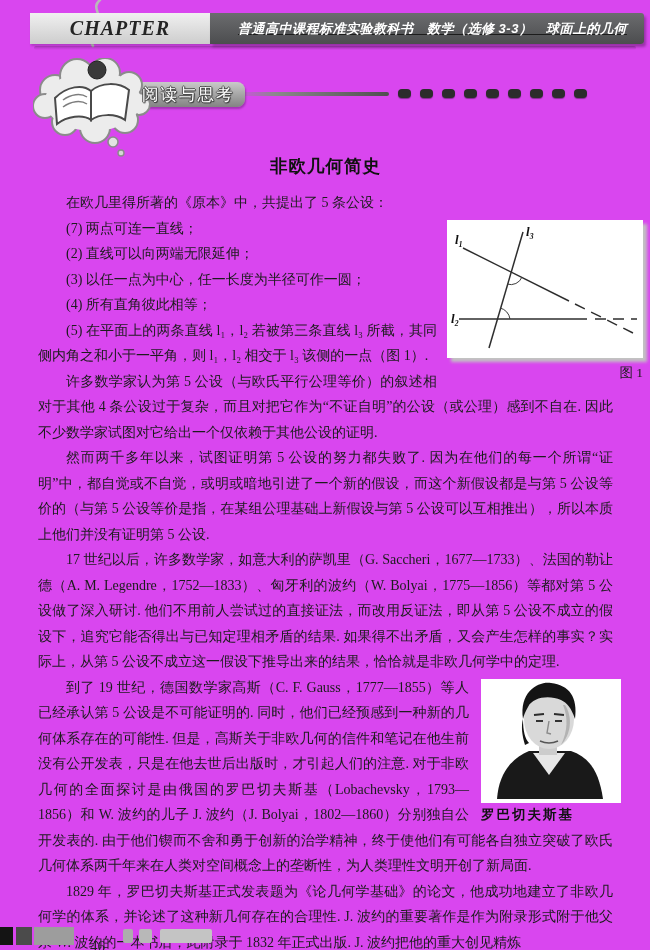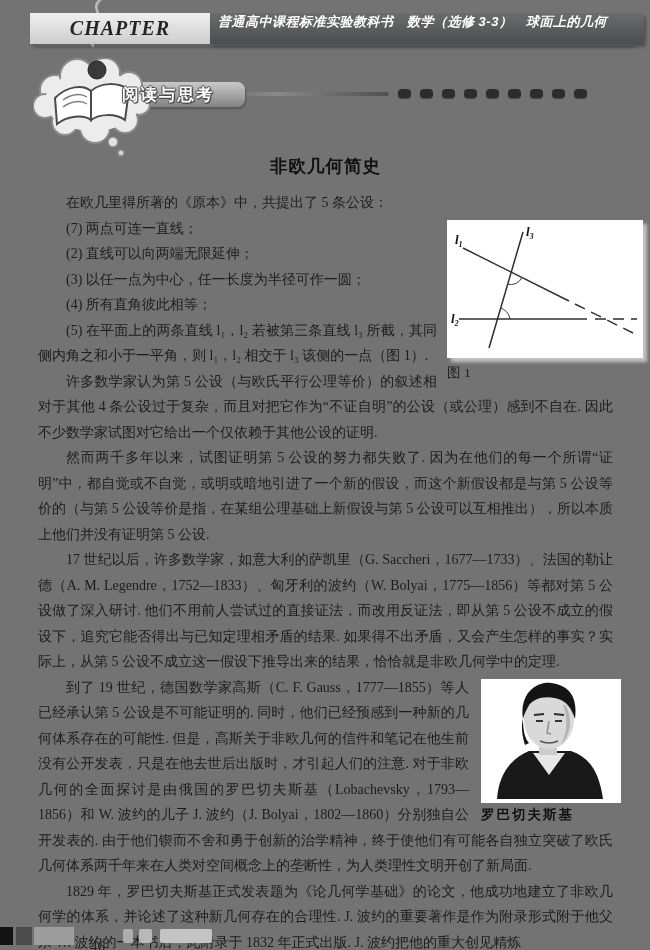--- a/index.html
+++ b/index.html
@@ -1,58 +1,58 @@
 <!DOCTYPE html>
 <html><head>
 <meta charset="utf-8">
 <style>
   html,body{margin:0;padding:0;}
   body{
     width:650px;height:950px;background:#f6f6f4;
     font-family:"Liberation Serif","DejaVu Serif",serif;color:#1c1c1c;
   }
-  .page{position:relative;width:650px;height:950px;background:#737373;overflow:hidden;}
+  .page{position:relative;width:650px;height:950px;background:#d946ef;overflow:hidden;}
 
   
   .header-area{position:relative;height:56px;}
   .ornament{position:absolute;left:84px;top:0;}
   .header-row{position:absolute;left:30px;top:13px;right:6px;height:31px;display:flex;}
   .chapter-band{
     width:180px;background:linear-gradient(180deg,#f0f0f0,#cdcdcd);
     display:flex;align-items:center;justify-content:center;
     box-shadow:1px 2px 2px rgba(0,0,0,.18);
   }
   .chapter-label{
     font-family:"Liberation Serif","DejaVu Serif",serif;
     font-style:italic;font-weight:bold;font-size:20px;letter-spacing:1px;color:#242424;
   }
   .header-bar{
     flex:1;background:linear-gradient(180deg,#6b6c6e,#4c4d4f);
-    display:flex;padding-left:8px;
-    border-radius:0 3px 3px 0;box-shadow:2px 3px 3px rgba(0,0,0,.3);
+    display:flex;align-items:center;padding-left:28px;
+    border-radius:0 3px 3px 0;box-shadow:2px 3px 3px rgba(0,0,0,.3);text-decoration:underline;
   }
   .header-bar-text{
     color:#fff;font-family:"Liberation Sans","DejaVu Sans",sans-serif;
     font-style:italic;font-weight:bold;font-size:13px;letter-spacing:.5px;white-space:nowrap;
   }
   .header-shadow{position:absolute;left:34px;right:14px;top:46px;height:4px;
     background:linear-gradient(180deg,rgba(0,0,0,.22),rgba(0,0,0,0));border-radius:2px;}
 
   
   .badge-row{position:relative;height:92px;}
   .cloud-wrap{position:absolute;left:33px;top:2px;z-index:3;}
   .badge-banner{
     position:absolute;left:95px;top:26px;width:150px;height:25px;z-index:2;
     background:linear-gradient(180deg,#c9c9c9,#838383);
     border-radius:13px 8px 8px 13px;box-shadow:1px 2px 2px rgba(0,0,0,.25);
     display:flex;align-items:center;
   }
   .badge-label{
-    margin-left:18px;color:#fdfdfd;
-    font-family:"Liberation Sans","DejaVu Sans",sans-serif;font-weight:bold;
+    margin-left:38px;color:#fdfdfd;
+    font-family:"Liberation Sans","DejaVu Sans",sans-serif;font-weight:normal;
     font-size:16.5px;letter-spacing:2px;white-space:nowrap;z-index:4;
     text-shadow:1px 0 0 #4c4c4c,-1px 0 0 #4c4c4c,0 1px 0 #4c4c4c,0 -1px 0 #4c4c4c,1px 1px 1px #333;
   }
   .taper-line{
     position:absolute;left:237px;top:36px;width:152px;height:4px;border-radius:2px;
     background:linear-gradient(90deg,rgba(130,130,130,0),#8a8a8a 25%,#4f4f4f);
   }
   .dash-strip{position:absolute;left:398px;top:33px;display:flex;gap:9px;}
   .dash{width:13px;height:9px;border-radius:4px;background:#2c2c2c;box-shadow:0 1px 1px rgba(0,0,0,.4);}
 
@@ -62,21 +62,21 @@
     margin:6px 0 12px;text-align:center;
     font-family:"Liberation Sans","DejaVu Sans",sans-serif;
     font-size:17.5px;font-weight:bold;letter-spacing:1px;color:#111;
   }
   .article p{margin:0;font-size:14px;line-height:25.5px;text-align:justify;}
   .indent{text-indent:2em;}
 
   
   .figure-float{float:right;width:196px;margin:4px -30px 4px 10px;}
   .figure-box{background:#fff;padding:2px;box-shadow:4px 4px 3px #c2c2c2;}
-  .figure-caption{text-align:left;font-size:13.5px;margin-top:6px;color:#1c1c1c;}
+  .figure-caption{text-align:right;font-size:13.5px;margin-top:6px;color:#1c1c1c;}
 
   
   .portrait-float{float:right;width:140px;margin:4px -8px 2px 12px;text-align:left;}
   .portrait-box{background:#fff;}
   .portrait-caption{
     margin-top:3px;font-family:"Liberation Sans","DejaVu Sans",sans-serif;
     font-weight:bold;font-size:13.5px;letter-spacing:2px;color:#111;
   }
 
   

